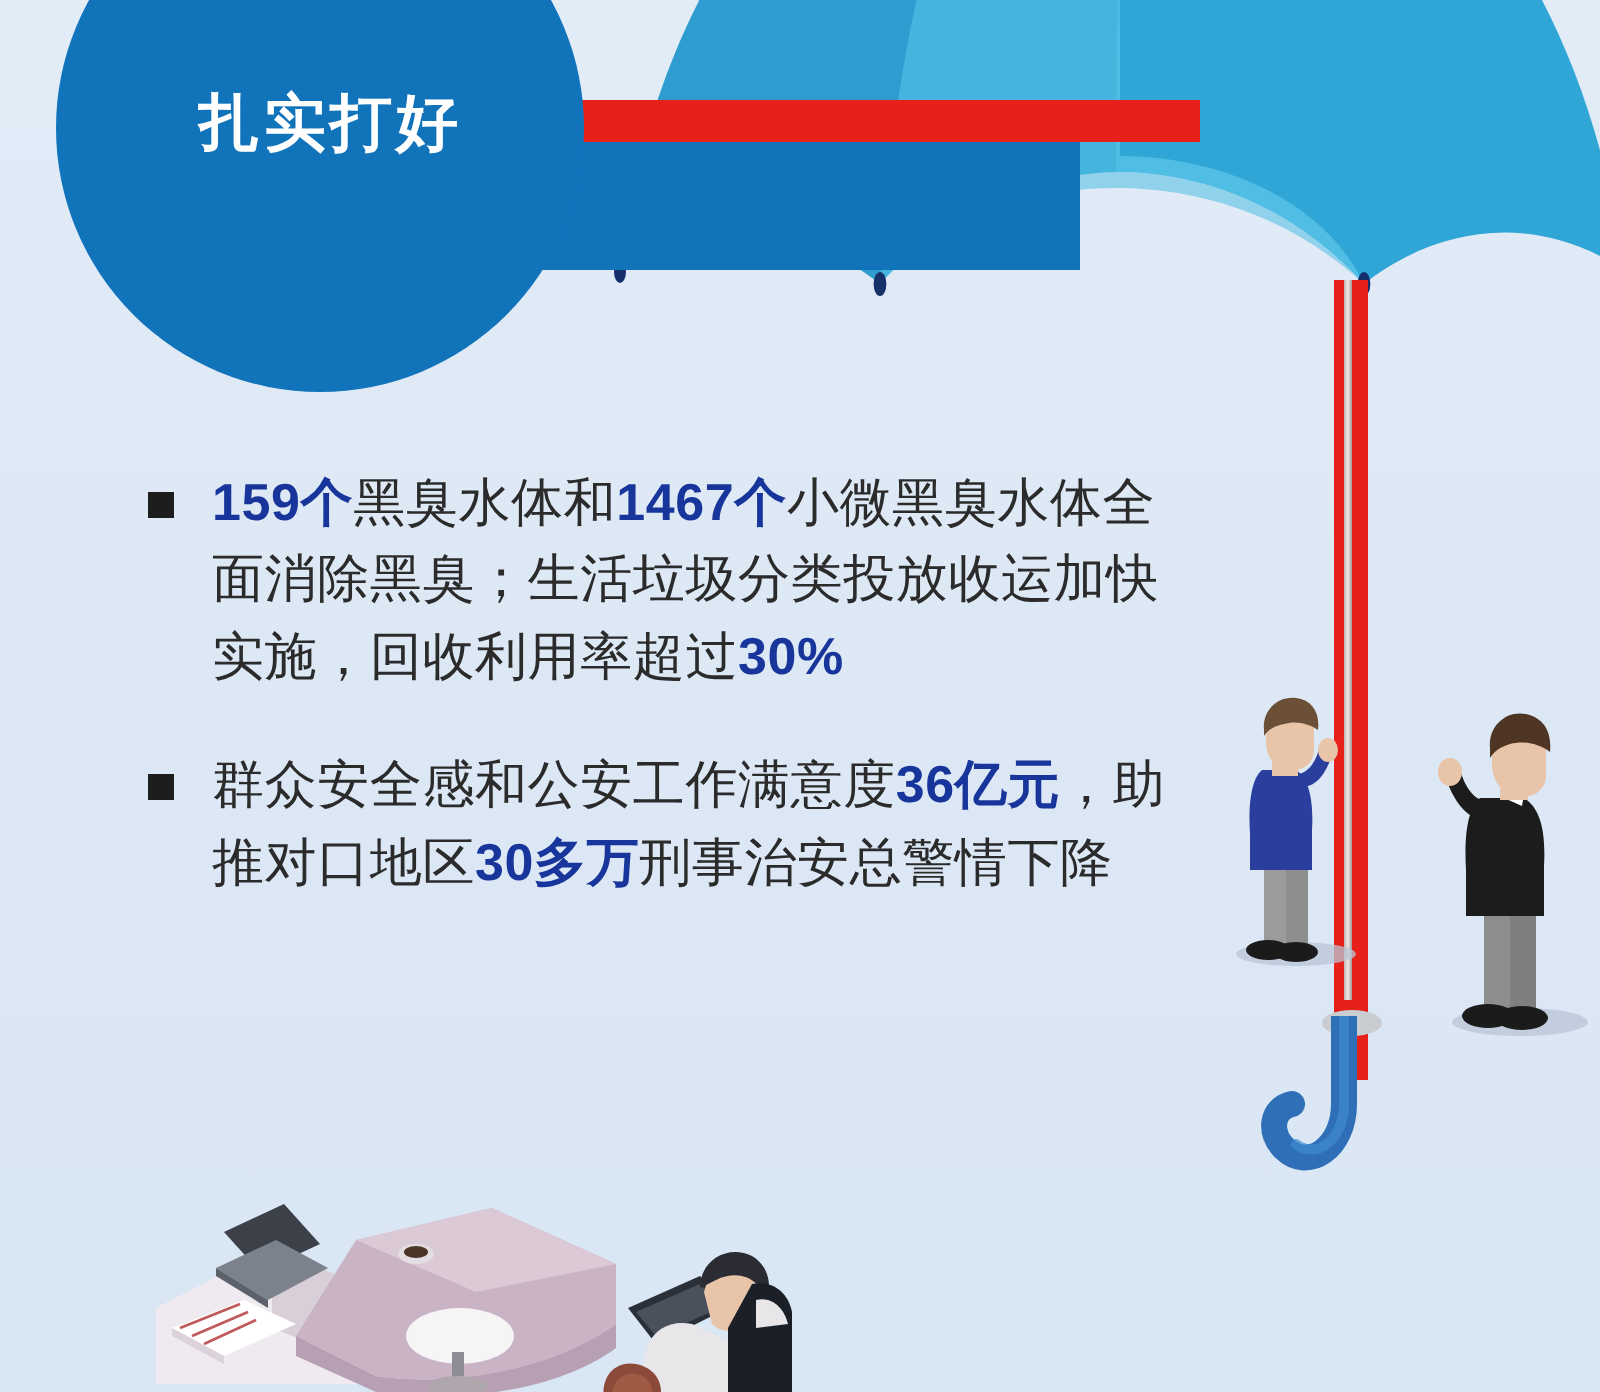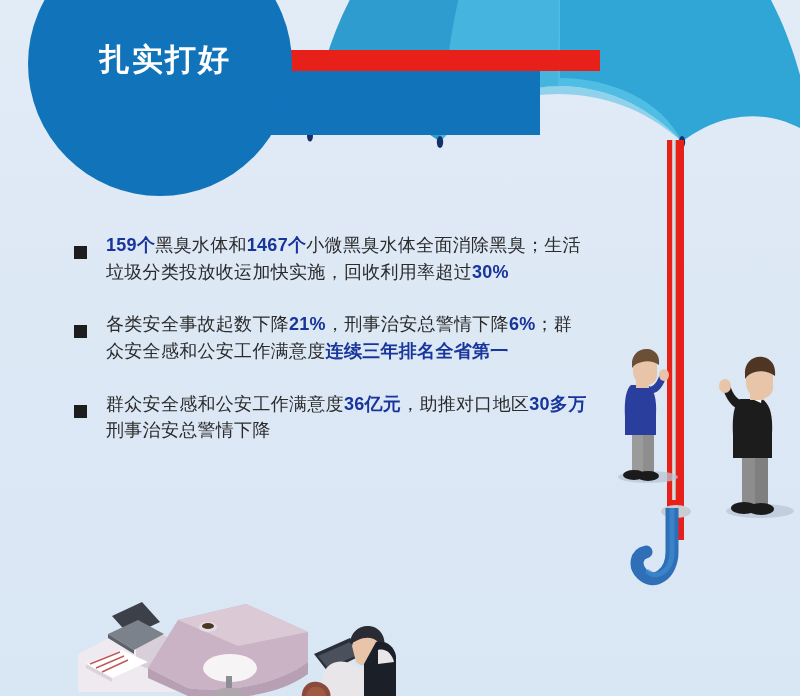--- a/index.html
+++ b/index.html
@@ -94,21 +94,21 @@
     left: 60px;
     top: 42px;
     width: 210px;
     color: #ffffff;
     font-size: 31px;
     font-weight: bold;
     line-height: 1.28;
     letter-spacing: 2px;
     text-align: center;
   }
-  .title-line { display: block; white-space: nowrap; font-family: Liberation Mono, monospace; }
+  .title-line { display: block; white-space: nowrap; }
   
   .bullets {
     position: absolute;
     left: 70px;
     top: 232px;
     width: 520px;
   }
   .bullet-item {
     position: relative;
     padding-left: 36px;
@@ -116,21 +116,21 @@
   }
   .bullet-marker {
     position: absolute;
     left: 4px;
     top: 14px;
     width: 13px;
     height: 13px;
     background: #1d1d1d;
   }
   .bullet-text {
-    font-size: 18px;
+    font-size: 26px;
     line-height: 1.48;
     color: #2b2b2b;
     letter-spacing: .3px;
     font-weight: 500;
   }
   .hl {
     color: #17359b;
     font-weight: bold;
   }
   
@@ -191,24 +191,20 @@
     <span class="title-line">扎实打好</span>
   </div>
 
   <div class="bullets">
 
     <div class="bullet-item">
       <span class="bullet-marker"></span>
       <div class="bullet-text"><span class="hl">159个</span><span>黑臭水体和</span><span class="hl">1467个</span><span>小微黑臭水体全面消除黑臭；生活垃圾分类投放收运加快实施，回收利用率超过</span><span class="hl">30%</span></div>
     </div>
 
-    <div class="bullet-item">
-      <span class="bullet-marker"></span>
-      <div class="bullet-text"><span>各类安全事故起数下降</span><span class="hl">21%</span><span>，刑事治安总警情下降</span><span class="hl">6%</span><span>；群众安全感和公安工作满意度</span><span class="hl">连续三年排名全省第一</span></div>
-    </div>
 
     <div class="bullet-item">
       <span class="bullet-marker"></span>
       <div class="bullet-text"><span>群众安全感和公安工作满意度</span><span class="hl">36亿元</span><span>，助推对口地区</span><span class="hl">30多万</span><span>刑事治安总警情下降</span></div>
     </div>
 
   </div>
 
   <div class="figure fig-left">
     <svg width="70" height="140" viewBox="0 0 70 140">

